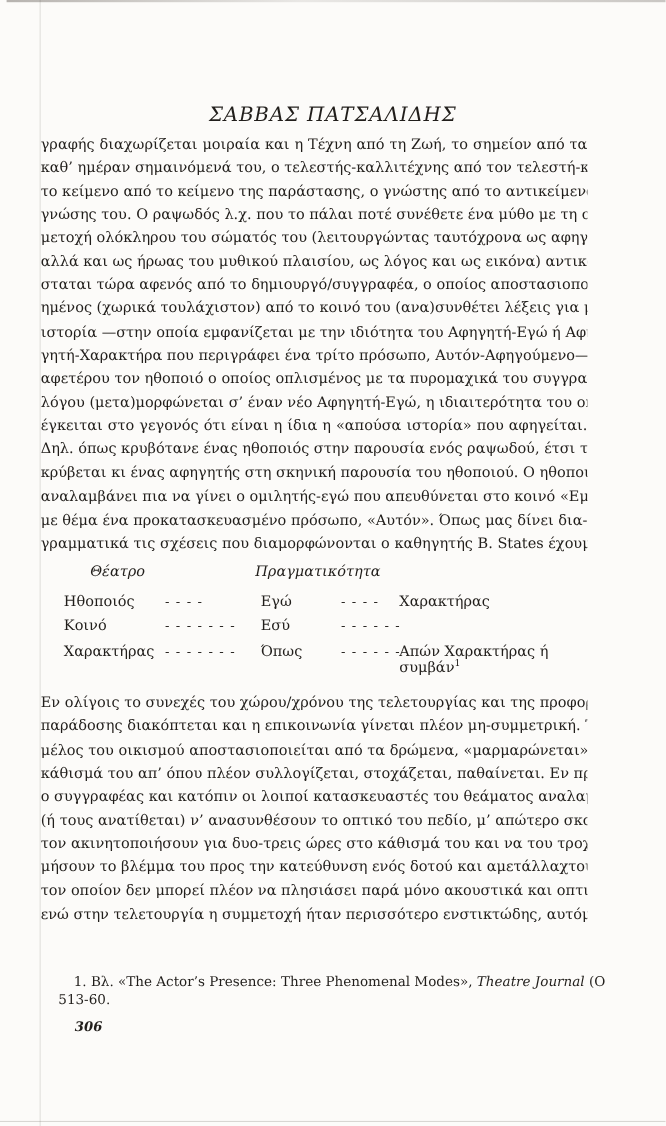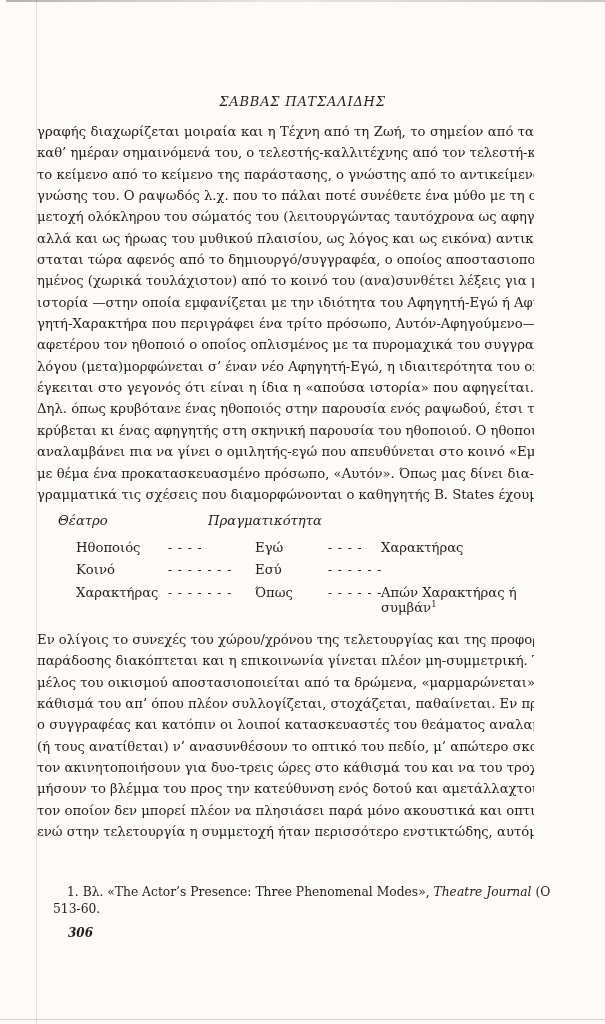--- a/index.html
+++ b/index.html
@@ -13,35 +13,35 @@
   }
   
   .edge-top    { position: absolute; top: 0; left: 6px; right: 0; height: 2px;
                  background: linear-gradient(to right, rgba(70,62,55,.38), rgba(70,62,55,.10) 45%, rgba(70,62,55,.28)); }
   .edge-left   { position: absolute; left: 36px; top: 0; bottom: 0; width: 1px; background: rgba(90,82,74,.16); }
   .edge-bottom { position: absolute; left: 0; right: 0; bottom: 4px; height: 1px; background: rgba(90,82,74,.22); }
 
   .running-head {
     position: absolute; top: 94px; left: 0; width: 605px;
     text-align: center; font-style: italic;
-    font-size: 13px; letter-spacing: .8px;
+    font-size: 18px; letter-spacing: .8px;
   }
 
   .para { position: absolute; left: 37px; width: 497px; font-size: 13.2px; line-height: 21.35px; }
   .para1 { top: 121px; }
   .para2 { top: 629px; }
   .tline {
     white-space: nowrap; overflow: hidden;
     text-align: justify; text-align-last: justify;
     height: 21.35px;
   }
 
   .diagram { position: absolute; left: 58px; top: 513px; width: 492px; font-size: 13.2px; }
-  .dg-head { display: grid; grid-template-columns: 150px 220px auto; height: 27px; font-style: italic; }
-  .dg-row  { display: grid; grid-template-columns: 92px 87px 73px 53px auto; height: 22.4px; align-items: baseline; margin-left: 18px; }
+  .dg-head { display: grid; grid-template-columns: 150px 220px auto; height: 27px; font-style: italic; margin-left: 24px; }
+  .dg-row  { display: grid; grid-template-columns: 92px 87px 73px 53px auto; height: 22.4px; align-items: baseline; }
   .dash    { font-size: 12px; letter-spacing: 1px; white-space: nowrap; overflow: hidden; }
   sup.fnm  { font-size: 8.5px; vertical-align: super; line-height: 0; }
 
   .footnote { position: absolute; left: 53px; top: 884px; width: 497px; font-size: 12.3px; line-height: 16.8px; }
   .fn-line1 { padding-left: 14px; white-space: nowrap; overflow: hidden; }
   .it { font-style: italic; }
 
   .page-number { position: absolute; left: 68px; top: 926px; font-size: 12px; font-weight: 700; font-style: italic; }
 </style>
 </head>

